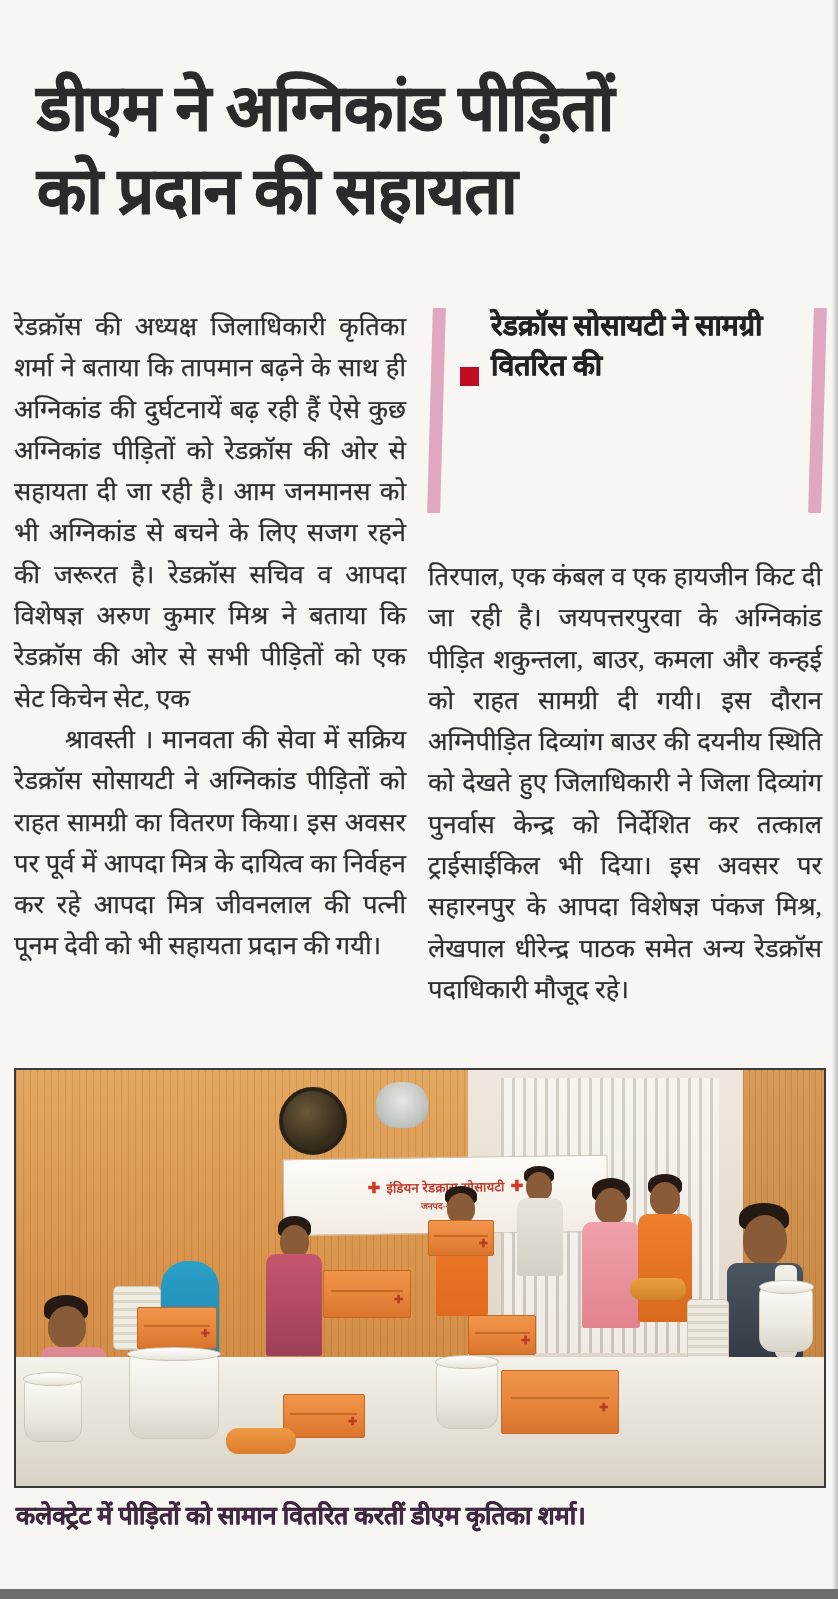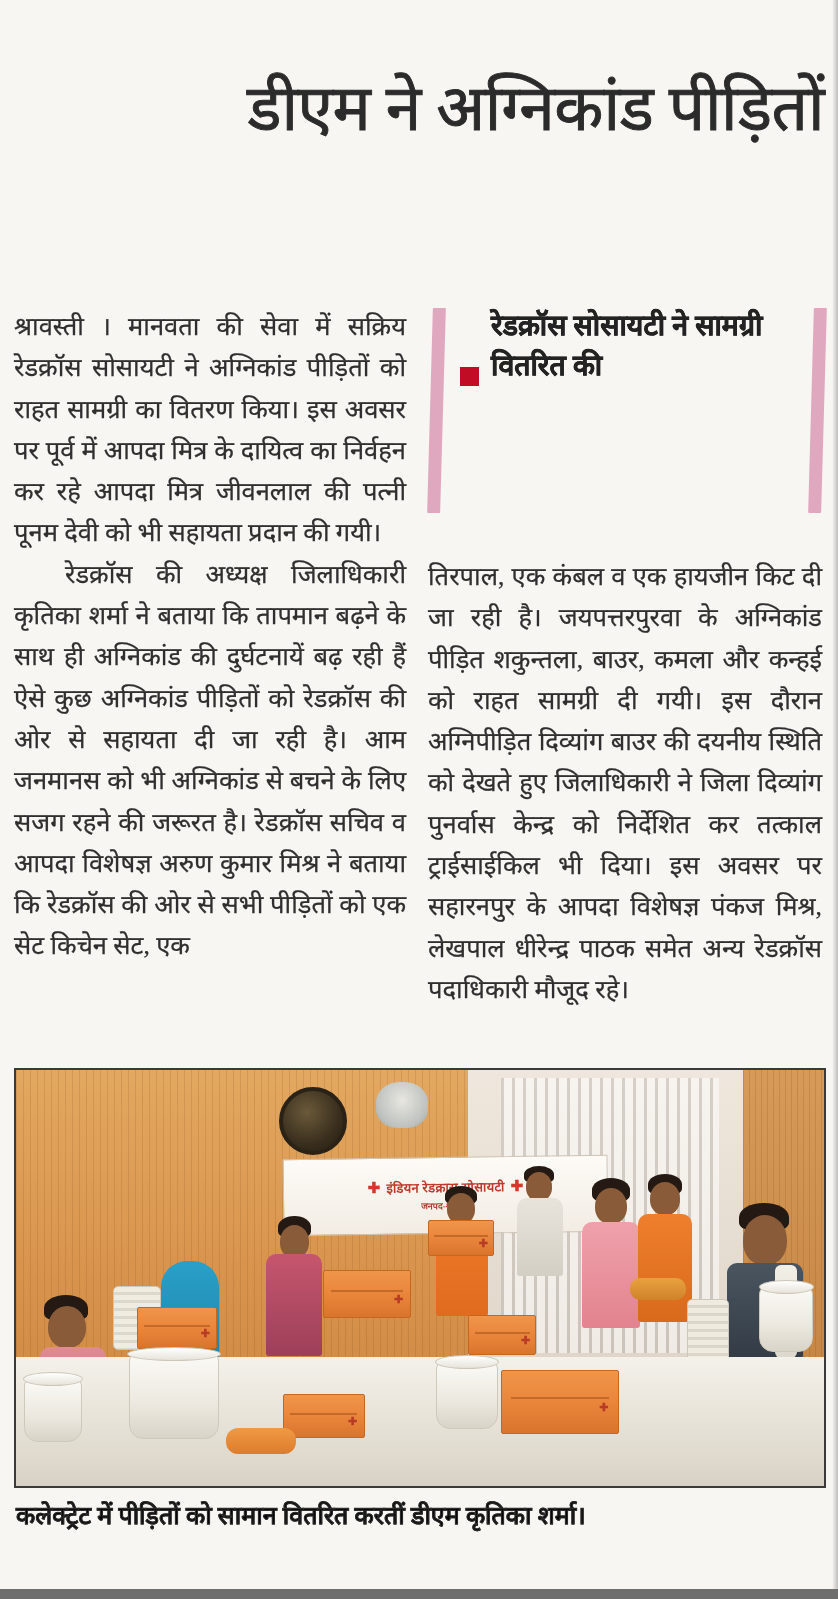--- a/index.html
+++ b/index.html
@@ -16,30 +16,29 @@
     width: 838px;
     height: 1599px;
     background: #f8f6f3;
     overflow: hidden;
     box-sizing: border-box;
   }
 
   
   .headline {
     position: absolute;
-    left: 24px;
+    left: 37px;
     top: 24px;
     width: 800px;
     font-family: "Liberation Serif", "DejaVu Serif", serif;
-    font-weight: 400;
+    font-weight: 700;
     font-size: 64px;
     line-height: 1.30;
     letter-spacing: -0.5px;
     color: #2b2b2b;
-    text-align: right;
     -webkit-text-stroke: 0.9px #2b2b2b;
   }
   .headline .hl-line { display: block; white-space: nowrap; }
 
   
   .col {
     position: absolute;
     font-family: "Liberation Serif", "DejaVu Serif", serif;
     font-size: 25.5px;
     line-height: 1.62;
@@ -245,21 +244,21 @@
   
   #caption {
     position: absolute;
     left: 16px;
     top: 1500px;
     width: 806px;
     font-family: "Liberation Serif", "DejaVu Serif", serif;
     font-size: 25px;
     font-weight: 700;
     line-height: 1.3;
-    color: #000000;
+    color: #701a75;
     -webkit-text-stroke: 0.3px #2c2c2c;
   }
 
   
   #bottom-strip {
     position: absolute;
     left: 0; bottom: 0;
     width: 100%; height: 10px;
     background: #6e6e6e;
   }
@@ -269,25 +268,26 @@
     background: linear-gradient(90deg, rgba(0,0,0,0) 0%, rgba(120,120,120,.45) 100%);
   }
 </style>
 </head>
 <body>
 
 <div id="page">
 
   <h1 class="headline">
     <span class="hl-line">डीएम ने अग्निकांड पीड़ितों</span>
+    <span class="hl-line">को प्रदान की सहायता</span>
   </h1>
 
   <div class="col" id="col-left">
+    <p>रेडक्रॉस की अध्यक्ष जिलाधिकारी कृतिका शर्मा ने बताया कि तापमान बढ़ने के साथ ही अग्निकांड की दुर्घटनायें बढ़ रही हैं ऐसे कुछ अग्निकांड पीड़ितों को रेडक्रॉस की ओर से सहायता दी जा रही है। आम जनमानस को भी अग्निकांड से बचने के लिए सजग रहने की जरूरत है। रेडक्रॉस सचिव व आपदा विशेषज्ञ अरुण कुमार मिश्र ने बताया कि रेडक्रॉस की ओर से सभी पीड़ितों को एक सेट किचेन सेट, एक</p>
     <p>श्रावस्ती । मानवता की सेवा में सक्रिय रेडक्रॉस सोसायटी ने अग्निकांड पीड़ितों को राहत सामग्री का वितरण किया। इस अवसर पर पूर्व में आपदा मित्र के दायित्व का निर्वहन कर रहे आपदा मित्र जीवनलाल की पत्नी पूनम देवी को भी सहायता प्रदान की गयी।</p>
-    <p>रेडक्रॉस की अध्यक्ष जिलाधिकारी कृतिका शर्मा ने बताया कि तापमान बढ़ने के साथ ही अग्निकांड की दुर्घटनायें बढ़ रही हैं ऐसे कुछ अग्निकांड पीड़ितों को रेडक्रॉस की ओर से सहायता दी जा रही है। आम जनमानस को भी अग्निकांड से बचने के लिए सजग रहने की जरूरत है। रेडक्रॉस सचिव व आपदा विशेषज्ञ अरुण कुमार मिश्र ने बताया कि रेडक्रॉस की ओर से सभी पीड़ितों को एक सेट किचेन सेट, एक</p>
   </div>
 
   <div id="highlight-box">
     <span class="hl-bar left"></span>
     <span class="hl-bar right"></span>
     <div class="hl-list">
       <div class="hl-item">
         <span class="hl-bullet"></span>
         <span class="hl-text">रेडक्रॉस सोसायटी ने सामग्री वितरित की</span>
       </div>

